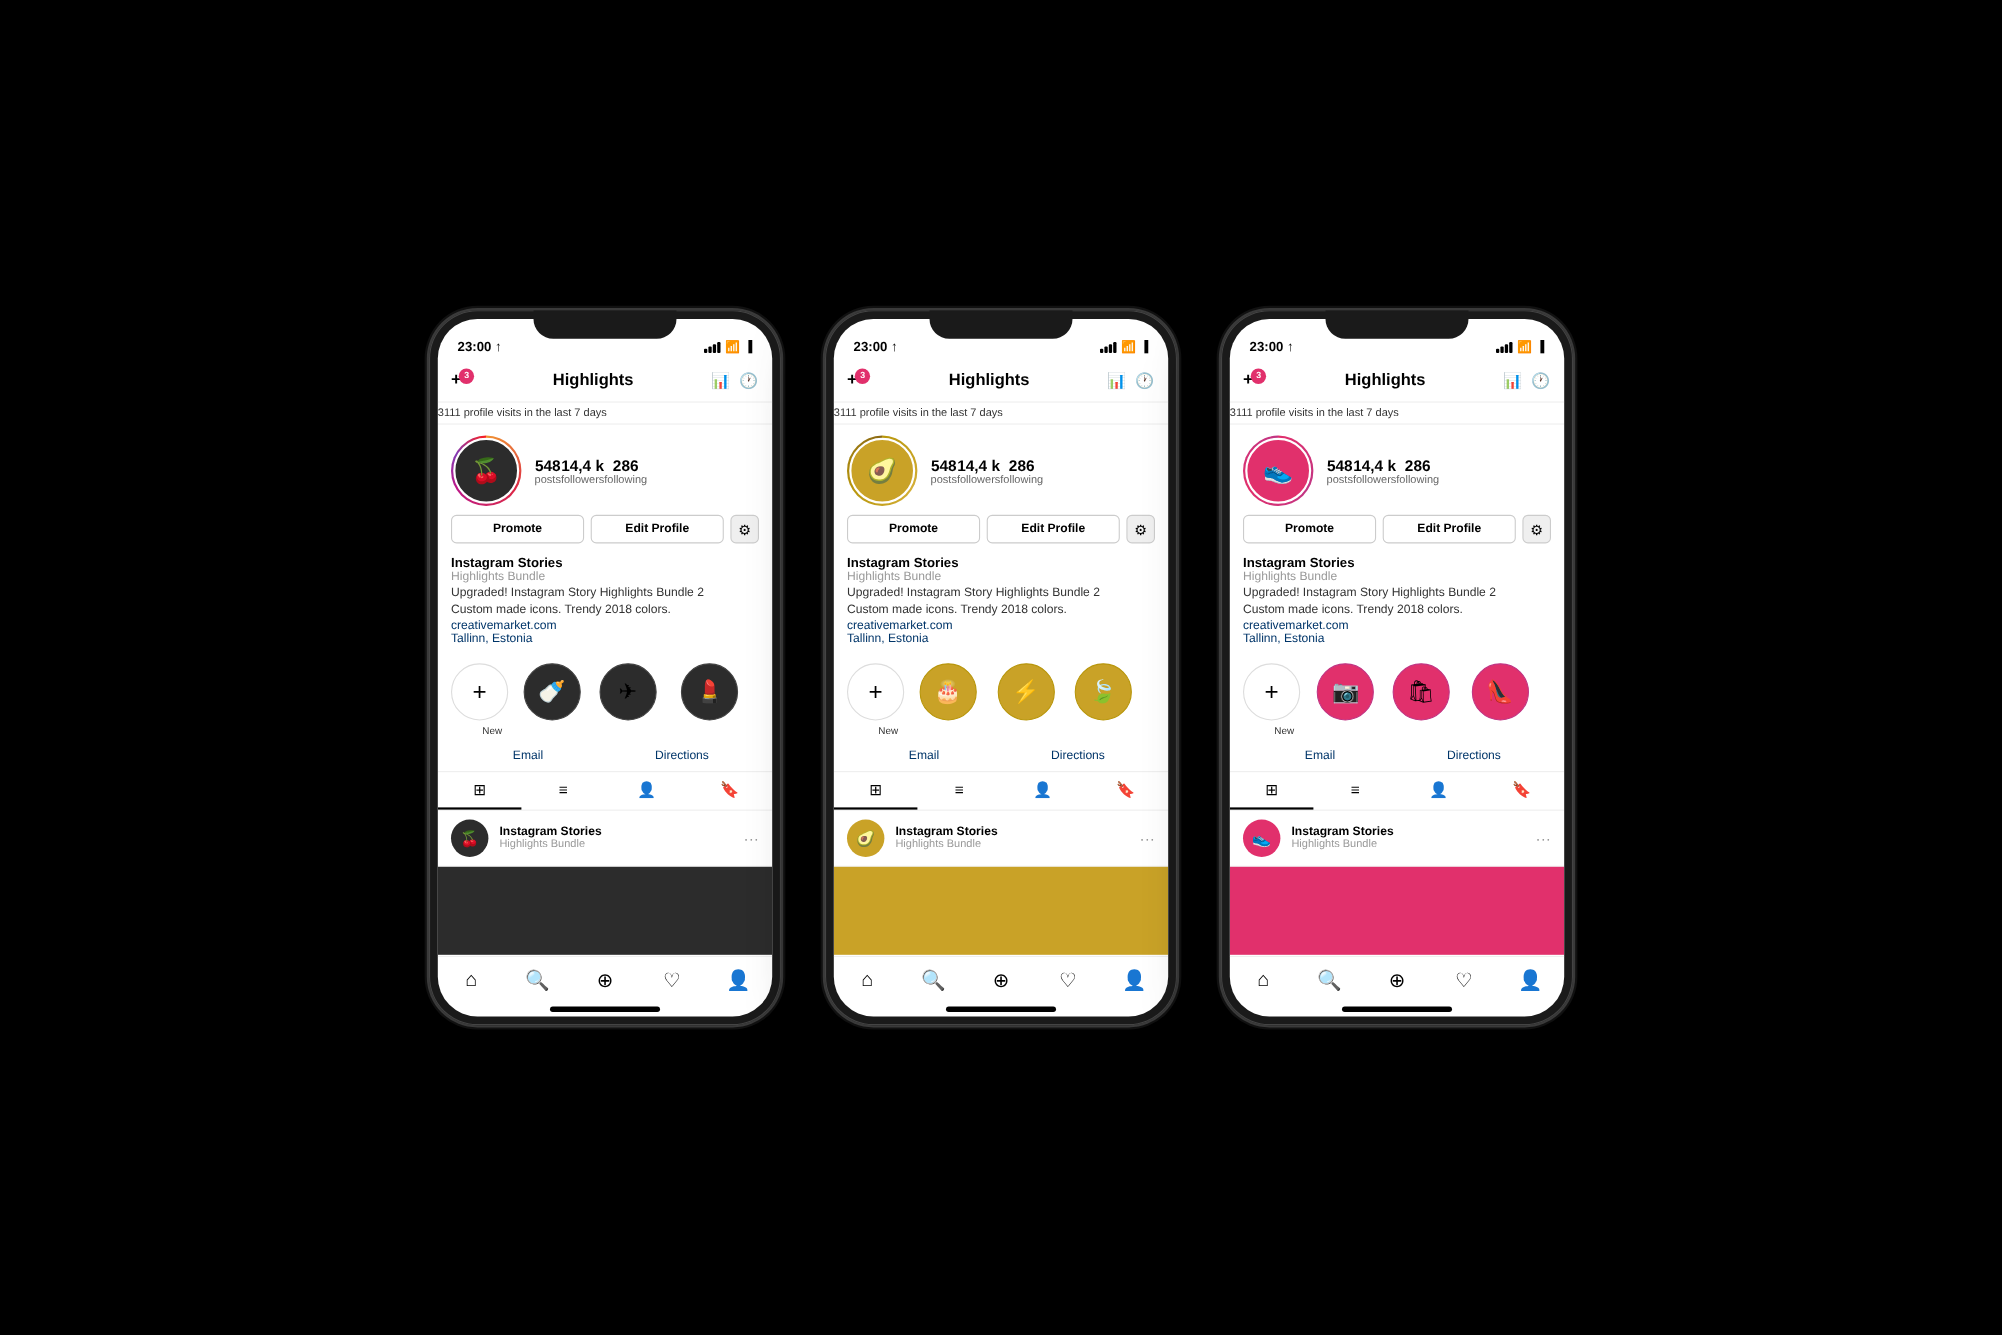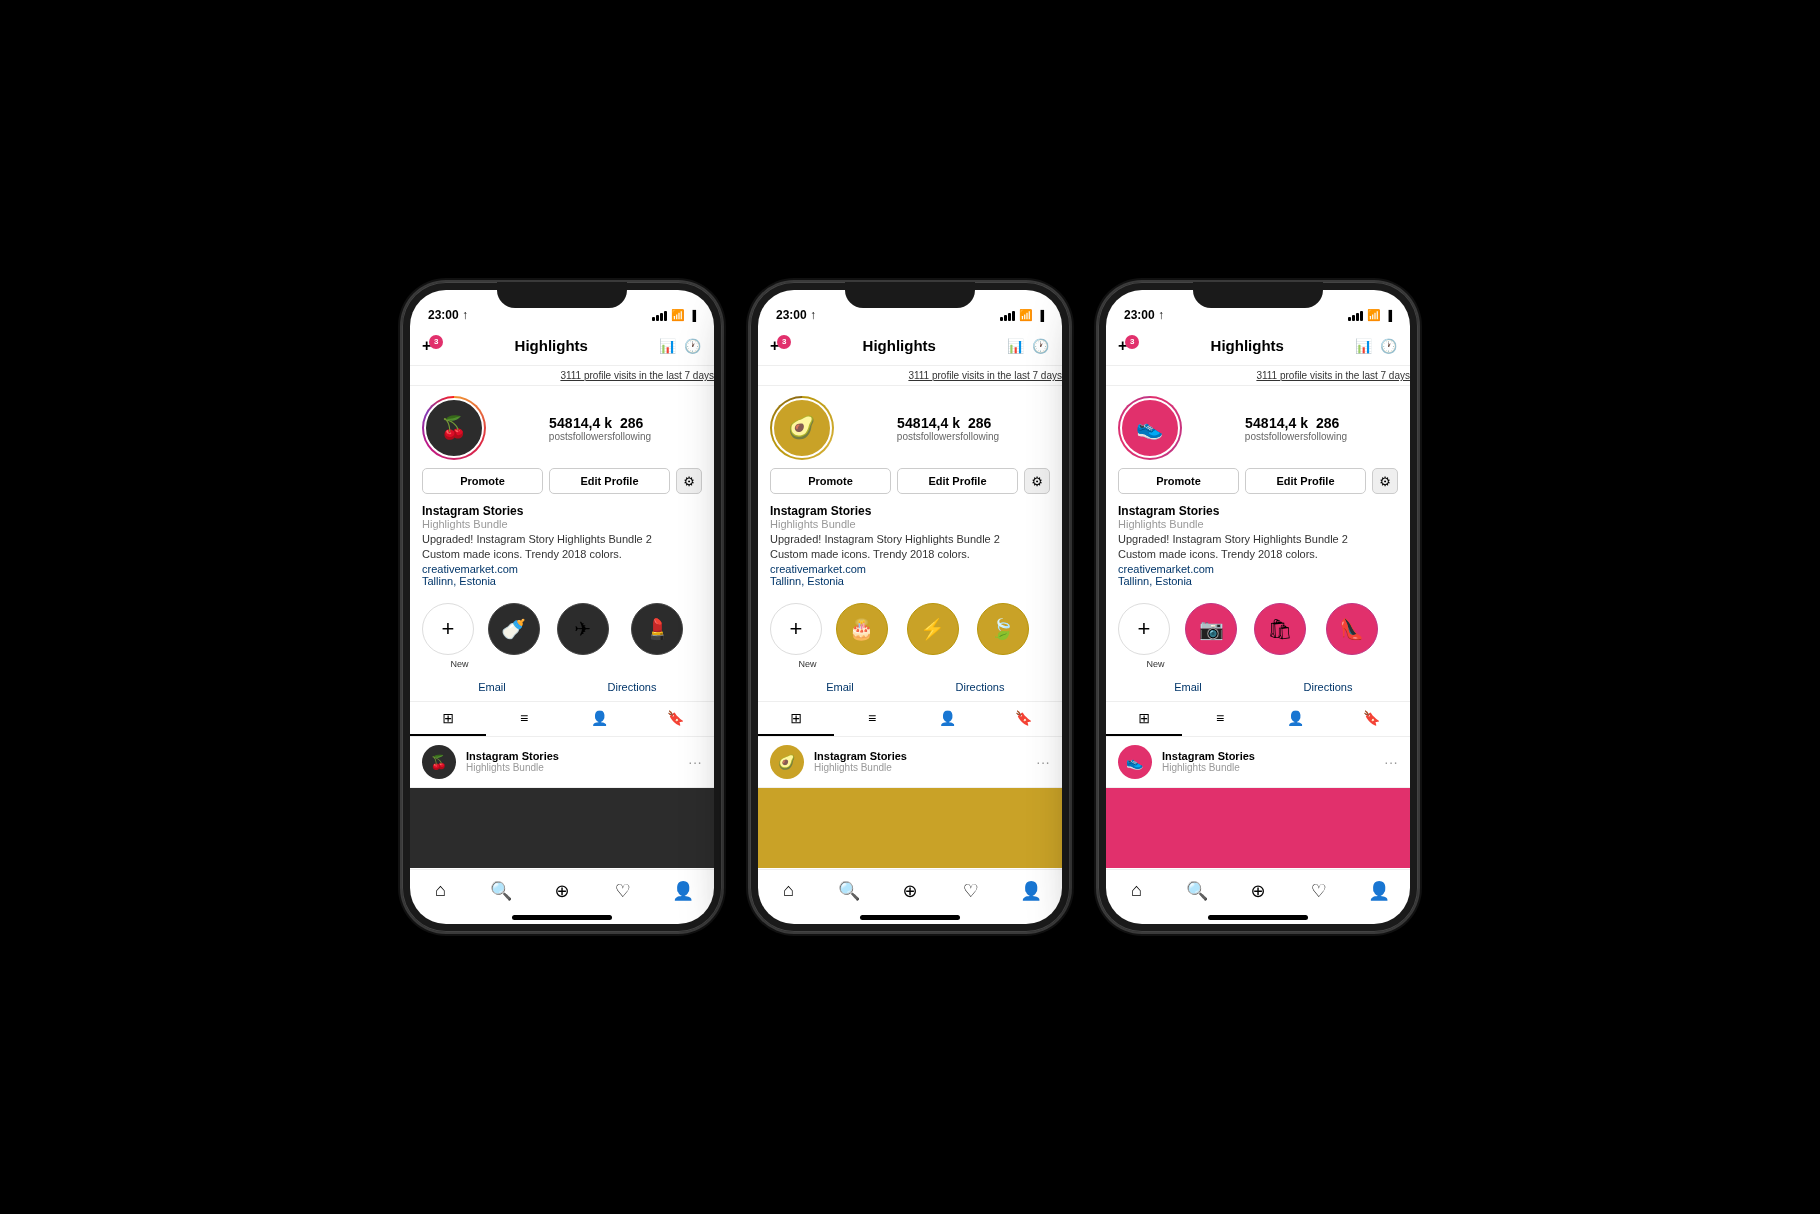--- a/index.html
+++ b/index.html
@@ -6,21 +6,21 @@
     body {
       background: #000;
       display: flex;
       justify-content: center;
       align-items: center;
       min-height: 100vh;
       font-family: -apple-system, BlinkMacSystemFont, 'Helvetica Neue', Arial, sans-serif;
     }
     .scene {
       display: flex;
-      gap: 28px;
+      gap: 40px;
       align-items: center;
       padding: 60px 40px;
     }
     .phone {
       width: 320px;
       height: 650px;
       background: #1a1a1a;
       border-radius: 44px;
       box-shadow:
         0 0 0 2px #3a3a3a,
@@ -103,24 +103,23 @@
     .content {
       flex: 1;
       overflow-y: auto;
       overflow-x: hidden;
     }
     .content::-webkit-scrollbar { display: none; }
     
     .stats-banner {
       font-size: 10px;
       color: #333;
-      text-align: right;
+      text-align: left;
       padding: 4px 0;
       border-bottom: 1px solid #eee;
-      text-decoration: underline;
     }
     
     .profile-header {
       display: flex;
       align-items: center;
       padding: 10px 12px 8px;
       gap: 12px;
     }
     .avatar-wrap {
       position: relative;
@@ -153,21 +152,21 @@
       align-items: center;
       justify-content: center;
       font-size: 22px;
     }
     .avatar-cherry { background: #2c2c2c; }
     .avatar-avocado { background: #c9a227; }
     .avatar-shoe { background: #e1306c; }
     .stats-row {
       flex: 1;
       display: flex;
-      justify-content: center;
+      justify-content: flex-start;
     }
     .stat-item {
       text-align: center;
     }
     .stat-num { font-size: 14px; font-weight: 700; }
     .stat-label { font-size: 10px; color: #666; }
     
     .action-row {
       display: flex;
       gap: 6px;

